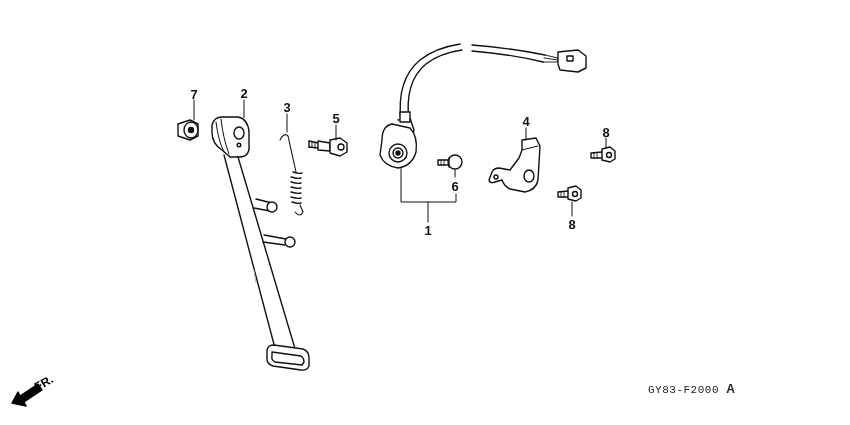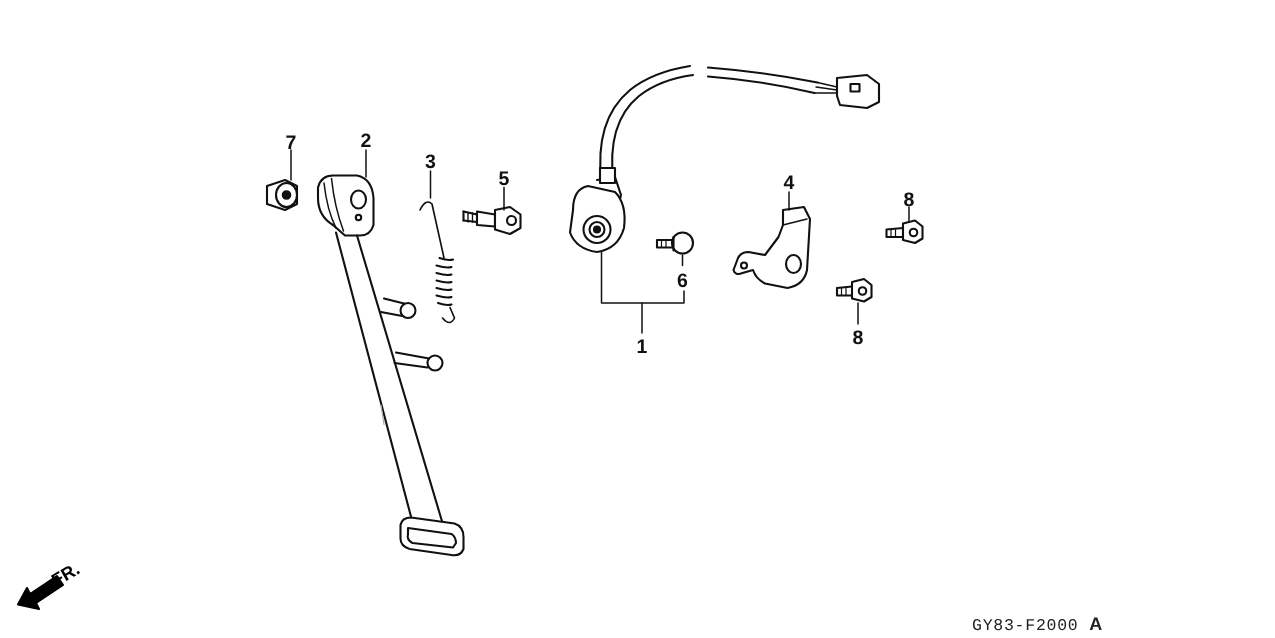--- a/index.html
+++ b/index.html
@@ -1,19 +1,19 @@
 <!DOCTYPE html>
 <html><head>
   <meta charset="utf-8">
   <style>
     html, body { margin: 0; padding: 0; background: #ffffff; }
     body { width: 850px; height: 425px; position: relative; overflow: hidden; font-family: "Liberation Sans", sans-serif; }
     #diagram { position: absolute; left: 0; top: 0; width: 850px; height: 425px; }
     .callout { position: absolute; font-family: "Liberation Sans", sans-serif; font-size: 13px; font-weight: bold; color: #111; line-height: 13px; width: 12px; text-align: center; }
-    .code { position: absolute; left: 648px; top: 409px; font-family: "Liberation Mono", monospace; font-size: 11px; color: #222; letter-spacing: 0.5px; text-align: center; }
+    .code { position: absolute; left: 648px; top: 382px; font-family: "Liberation Mono", monospace; font-size: 11px; color: #222; letter-spacing: 0.5px; text-align: center; }
     .code b { font-family: "Liberation Sans", sans-serif; font-size: 12px; }
     .fr { position: absolute; left: 34px; top: 376px; font-family: "Liberation Sans", sans-serif; font-weight: 900; font-size: 12px; transform: rotate(-30deg); color: #000; }
   </style>
 </head>
 <body>
 
 <svg id="diagram" viewBox="0 0 850 425" xmlns="http://www.w3.org/2000/svg" fill="none" stroke="#111" stroke-width="1.4" stroke-linejoin="round" stroke-linecap="round">
 
   <g>
     <path d="M178 124 L190 120 L198 124 L198 136 L190 140 L178 136 Z" fill="#fff"></path>

